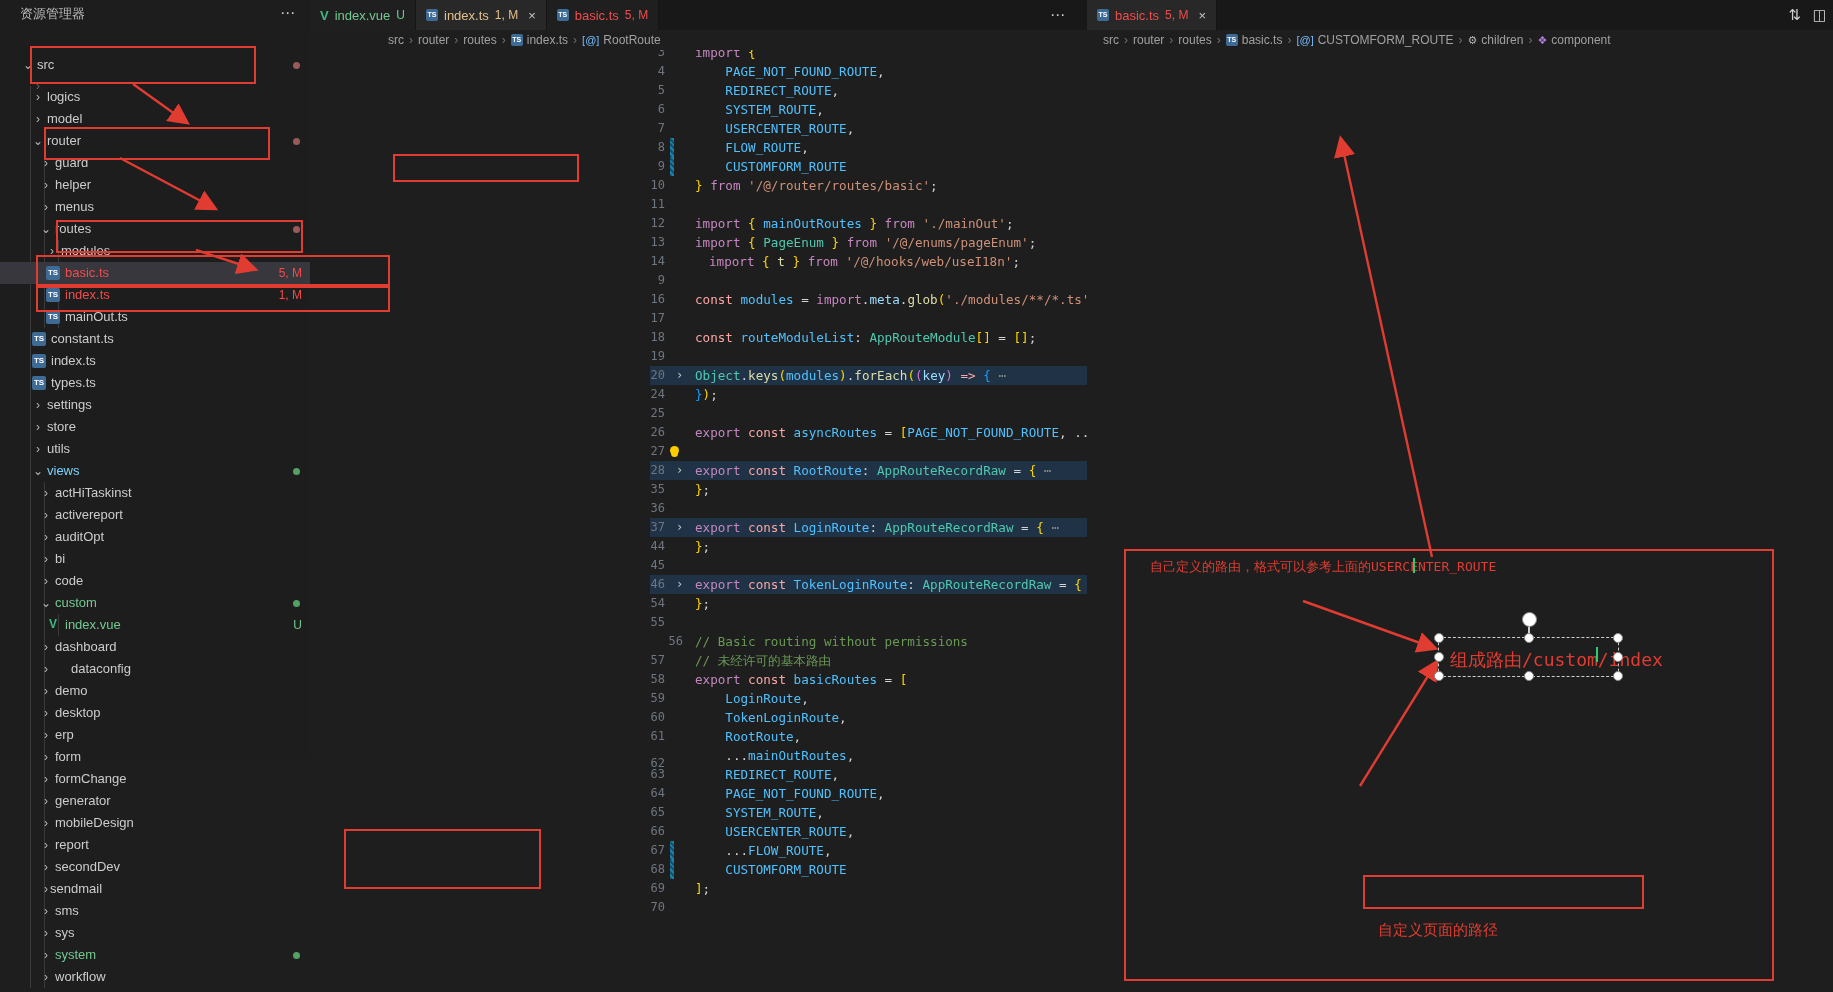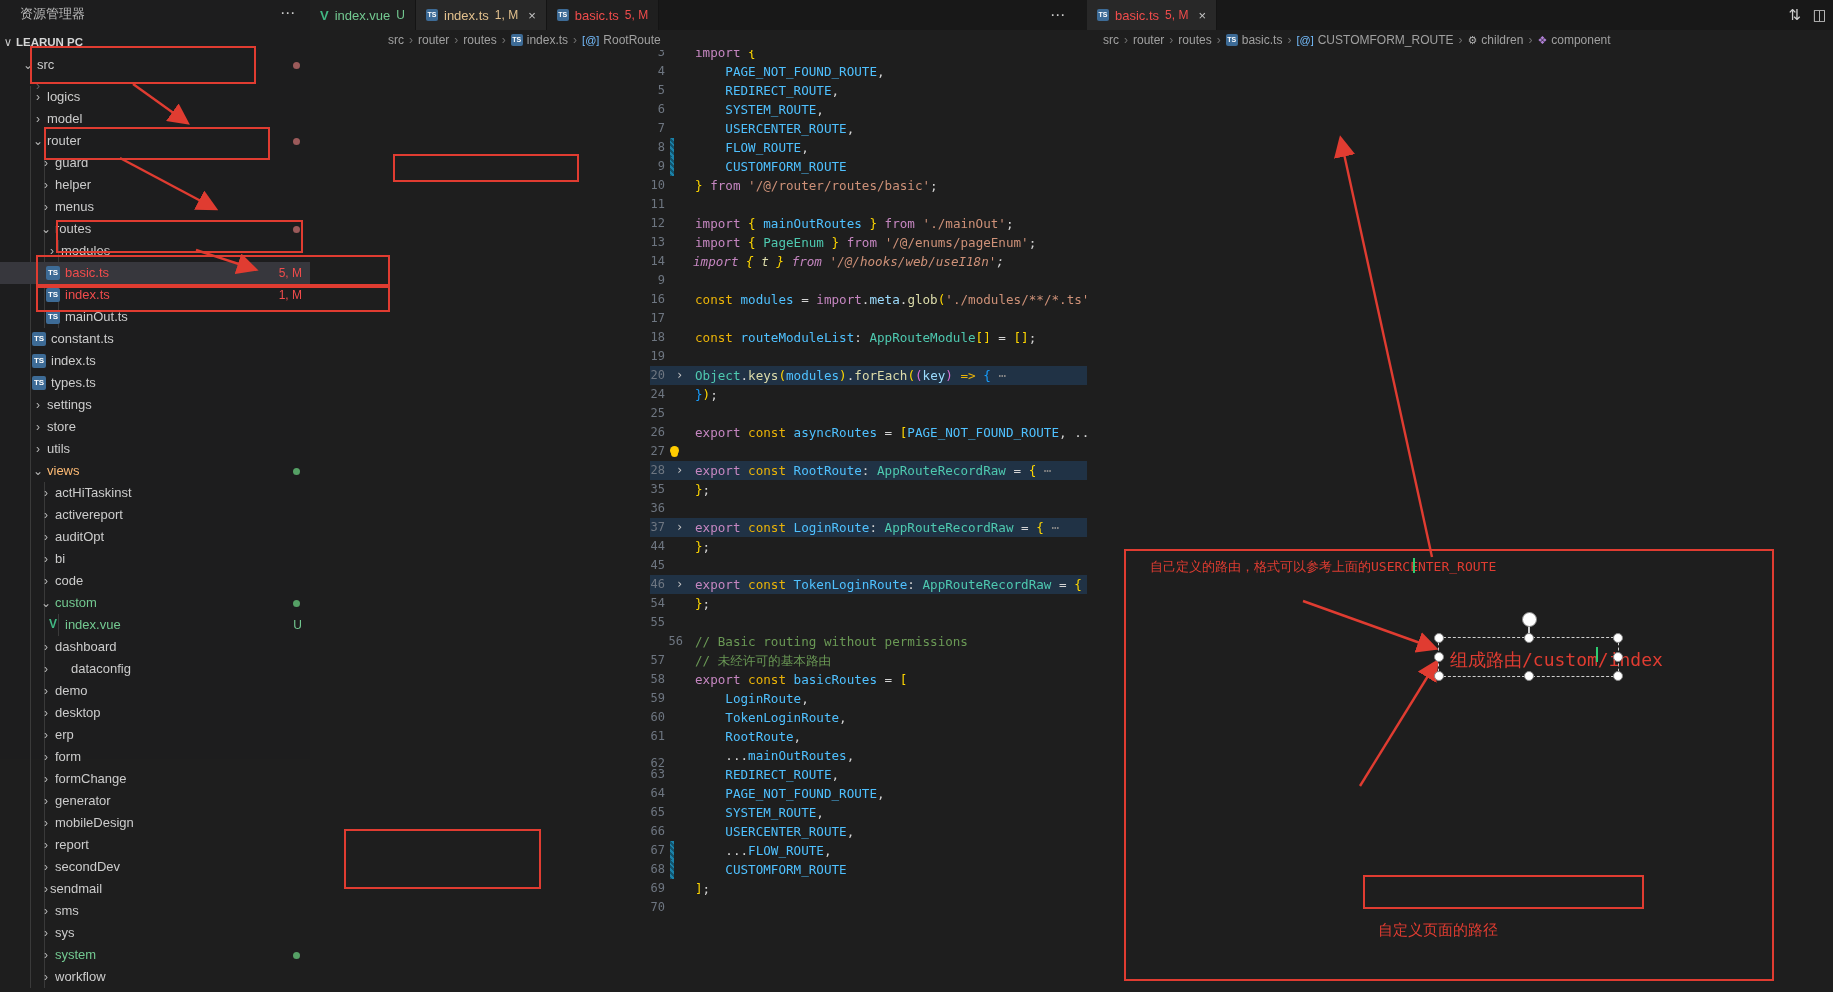--- a/index.html
+++ b/index.html
@@ -39,21 +39,21 @@
   
   .code{font-family:"DejaVu Sans Mono","Liberation Mono",monospace;font-size:12.6px;}
   .cline{position:absolute;height:19px;line-height:19px;white-space:pre;}
   .gnum{position:absolute;height:19px;line-height:19px;text-align:right;color:#6e7681;
     font-family:"DejaVu Sans Mono",monospace;font-size:12px;}
   .band{position:absolute;height:19px;background:#203245;}
   .chbar{position:absolute;width:4px;height:19px;background:#1b81a8;
     background-image:repeating-linear-gradient(45deg,rgba(0,0,0,.35) 0 2px,transparent 2px 4px);}
   .fchev{position:absolute;color:#c5c5c5;font-size:12px;height:19px;line-height:19px;}
   .bulb{position:absolute;width:9px;height:9px;background:#ffcc00;border-radius:50%;box-shadow:0 3px 0 -1px #ffcc00;}
-  .tk-kw{color:#c586c0}.tk-st{color:#eab308}.tk-var{color:#9cdcfe}.tk-cst{color:#4fc1ff}.tk-fn{color:#dcdcaa}
+  .tk-kw{color:#c586c0}.tk-st{color:#fca5a5}.tk-var{color:#9cdcfe}.tk-cst{color:#4fc1ff}.tk-fn{color:#dcdcaa}
   .tk-ty{color:#4ec9b0}.tk-str{color:#ce9178}.tk-cmt{color:#6a9955}.tk-pl{color:#d4d4d4}
   .tk-b1{color:#ffd700}.tk-b2{color:#da70d6}.tk-b3{color:#179fff}.tk-fold{color:#868686}
   .ovm{position:absolute;}
   
   .rbox{position:absolute;border:2px solid #e03c31;z-index:20;pointer-events:none;}
   .rtext{position:absolute;color:#e03c31;z-index:21;white-space:nowrap;font-family:"DejaVu Sans Mono",monospace;}
   .caret{position:absolute;width:2px;height:15px;background:#2ecc71;z-index:22;}
   #annsvg{left:0;top:0;z-index:23;pointer-events:none;}
   .selbox{position:absolute;border:1.5px dashed #cfcfcf;z-index:21;}
   .handle{position:absolute;width:8px;height:8px;background:#fff;border:1px solid #888;border-radius:50%;z-index:24;}
@@ -61,21 +61,20 @@
   .rotstem{position:absolute;width:1.5px;background:#cfcfcf;z-index:23;}
 </style>
 </head>
 <body>
 
 <div id="stage">
 
   <div id="sidebar" class="abs">
     <div id="sb-head" class="abs">资源管理器</div>
     <div id="sb-dots" class="abs">⋯</div>
-    <div id="sb-project" class="abs"><span class="chev">∨</span><span>LEARUN PC</span></div>
     <div id="sb-tree">
         <div class="guide abs" style="left: 30px; top: 86px; height: 902px;"></div>
         <div class="guide abs" style="left: 44px; top: 152px; height: 176px;"></div>
         <div class="guide abs" style="left: 58px; top: 240px; height: 88px;"></div>
         <div class="guide abs" style="left: 44px; top: 482px; height: 506px;"></div>
         <div class="guide abs" style="left: 58px; top: 614px; height: 22px;"></div>
         <div class="srow" style="top: 54px;">
           <div class="chev" style="left: 22px;">⌄</div>
           <div class="lbl" style="left: 37px;">src</div>
           <div class="dot" style="left: 293px; background: rgb(155, 90, 90);"></div>
@@ -151,21 +150,21 @@
         <div class="srow" style="top: 416px;">
           <div class="chev" style="left: 32px;">›</div>
           <div class="lbl" style="left: 47px;">store</div>
         </div>
         <div class="srow" style="top: 438px;">
           <div class="chev" style="left: 32px;">›</div>
           <div class="lbl" style="left: 47px;">utils</div>
         </div>
         <div class="srow" style="top: 460px;">
           <div class="chev" style="left: 32px;">⌄</div>
-          <div class="lbl" style="left: 47px; color: #fdba74; text-align: right;">views</div>
+          <div class="lbl" style="left: 47px; color: #7dd3fc; text-align: right;">views</div>
           <div class="dot" style="left: 293px; background: rgb(85, 160, 101);"></div>
         </div>
         <div class="srow" style="top: 482px;">
           <div class="chev" style="left: 40px;">›</div>
           <div class="lbl" style="left: 55px;">actHiTaskinst</div>
         </div>
         <div class="srow" style="top: 504px;">
           <div class="chev" style="left: 40px;">›</div>
           <div class="lbl" style="left: 55px;">activereport</div>
         </div>
@@ -313,21 +312,21 @@
         <div class="cline abs code" style="left: 385px; top: 156.5px;"><span class="tk-cst">    CUSTOMFORM_ROUTE</span></div>
         <div class="gnum abs" style="left: 315px; top: 175.5px; width: 40px;">10</div>
         <div class="cline abs code" style="left: 385px; top: 175.5px;"><span class="tk-b1">} </span><span class="tk-kw">from</span><span class="tk-pl"> </span><span class="tk-str">'/@/router/routes/basic'</span><span class="tk-pl">;</span></div>
         <div class="gnum abs" style="left: 315px; top: 194.5px; width: 40px;">11</div>
         <div class="cline abs code" style="left: 385px; top: 194.5px;"></div>
         <div class="gnum abs" style="left: 315px; top: 213.5px; width: 40px;">12</div>
         <div class="cline abs code" style="left: 385px; top: 213.5px;"><span class="tk-kw">import</span><span class="tk-pl"> </span><span class="tk-b1">{ </span><span class="tk-cst">mainOutRoutes</span><span class="tk-b1"> }</span><span class="tk-pl"> </span><span class="tk-kw">from</span><span class="tk-pl"> </span><span class="tk-str">'./mainOut'</span><span class="tk-pl">;</span></div>
         <div class="gnum abs" style="left: 315px; top: 232.5px; width: 40px;">13</div>
         <div class="cline abs code" style="left: 385px; top: 232.5px;"><span class="tk-kw">import</span><span class="tk-pl"> </span><span class="tk-b1">{ </span><span class="tk-ty">PageEnum</span><span class="tk-b1"> }</span><span class="tk-pl"> </span><span class="tk-kw">from</span><span class="tk-pl"> </span><span class="tk-str">'/@/enums/pageEnum'</span><span class="tk-pl">;</span></div>
         <div class="gnum abs" style="left: 315px; top: 251.5px; width: 40px;">14</div>
-        <div class="cline abs code" style="left: 383px; top: 251.5px; font-style: italic;"><span class="tk-kw">import</span><span class="tk-pl"> </span><span class="tk-b1">{ </span><span class="tk-fn">t</span><span class="tk-b1"> }</span><span class="tk-pl"> </span><span class="tk-kw">from</span><span class="tk-pl"> </span><span class="tk-str">'/@/hooks/web/useI18n'</span><span class="tk-pl">;</span></div>
+        <div class="cline abs code" style="left: 399px; top: 251.5px;"><span class="tk-kw">import</span><span class="tk-pl"> </span><span class="tk-b1">{ </span><span class="tk-fn">t</span><span class="tk-b1"> }</span><span class="tk-pl"> </span><span class="tk-kw">from</span><span class="tk-pl"> </span><span class="tk-str">'/@/hooks/web/useI18n'</span><span class="tk-pl">;</span></div>
         <div class="gnum abs" style="left: 315px; top: 270.5px; width: 40px;">9</div>
         <div class="cline abs code" style="left: 385px; top: 270.5px;"></div>
         <div class="gnum abs" style="left: 315px; top: 289.5px; width: 40px;">16</div>
         <div class="cline abs code" style="left: 385px; top: 289.5px;"><span class="tk-st">const</span><span class="tk-pl"> </span><span class="tk-cst">modules</span><span class="tk-pl"> = </span><span class="tk-kw">import</span><span class="tk-pl">.</span><span class="tk-var">meta</span><span class="tk-pl">.</span><span class="tk-fn">glob</span><span class="tk-b1">(</span><span class="tk-str">'./modules/**/*.ts'</span><span class="tk-pl">, </span><span class="tk-b2">{</span><span class="tk-pl"> </span><span class="tk-var">eager</span><span class="tk-pl">: </span><span class="tk-st">true</span><span class="tk-pl"> </span><span class="tk-b2">}</span><span class="tk-b1">)</span><span class="tk-pl">;</span></div>
         <div class="gnum abs" style="left: 315px; top: 308.5px; width: 40px;">17</div>
         <div class="cline abs code" style="left: 385px; top: 308.5px;"></div>
         <div class="gnum abs" style="left: 315px; top: 327.5px; width: 40px;">18</div>
         <div class="cline abs code" style="left: 385px; top: 327.5px;"><span class="tk-st">const</span><span class="tk-pl"> </span><span class="tk-cst">routeModuleList</span><span class="tk-pl">: </span><span class="tk-ty">AppRouteModule</span><span class="tk-b1">[]</span><span class="tk-pl"> = </span><span class="tk-b1">[]</span><span class="tk-pl">;</span></div>
         <div class="gnum abs" style="left: 315px; top: 346.5px; width: 40px;">19</div>
         <div class="cline abs code" style="left: 385px; top: 346.5px;"></div>

